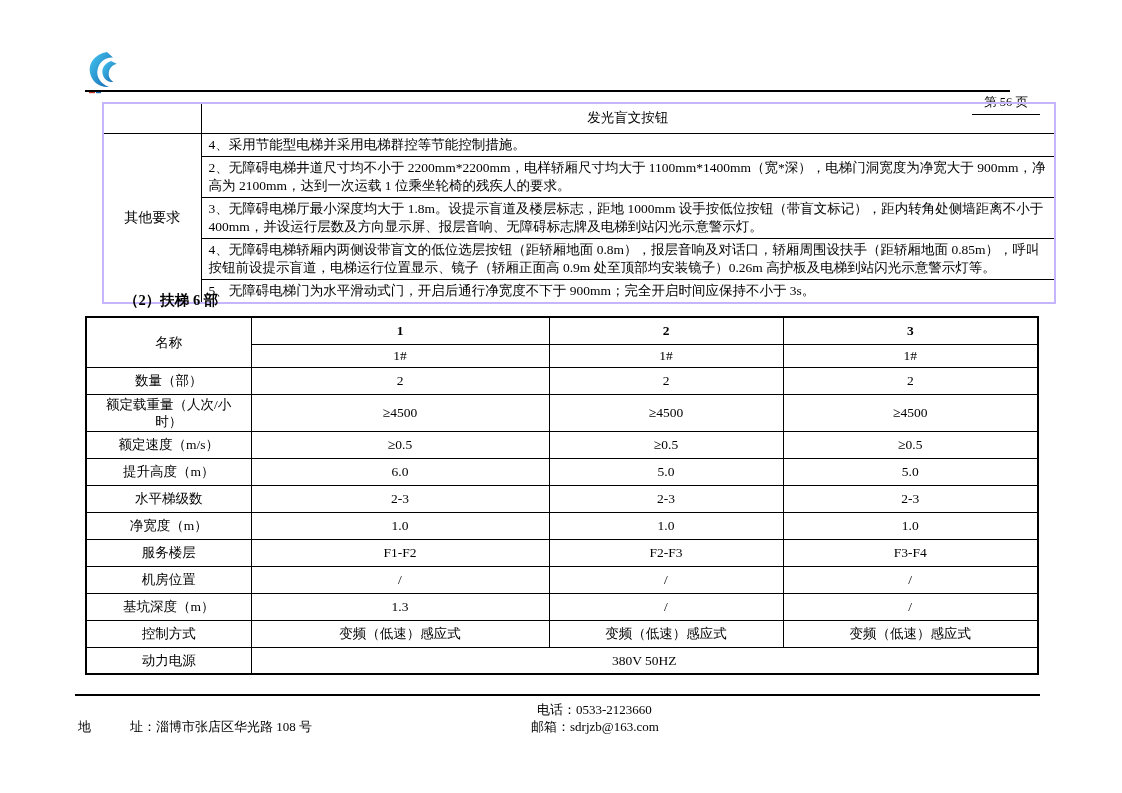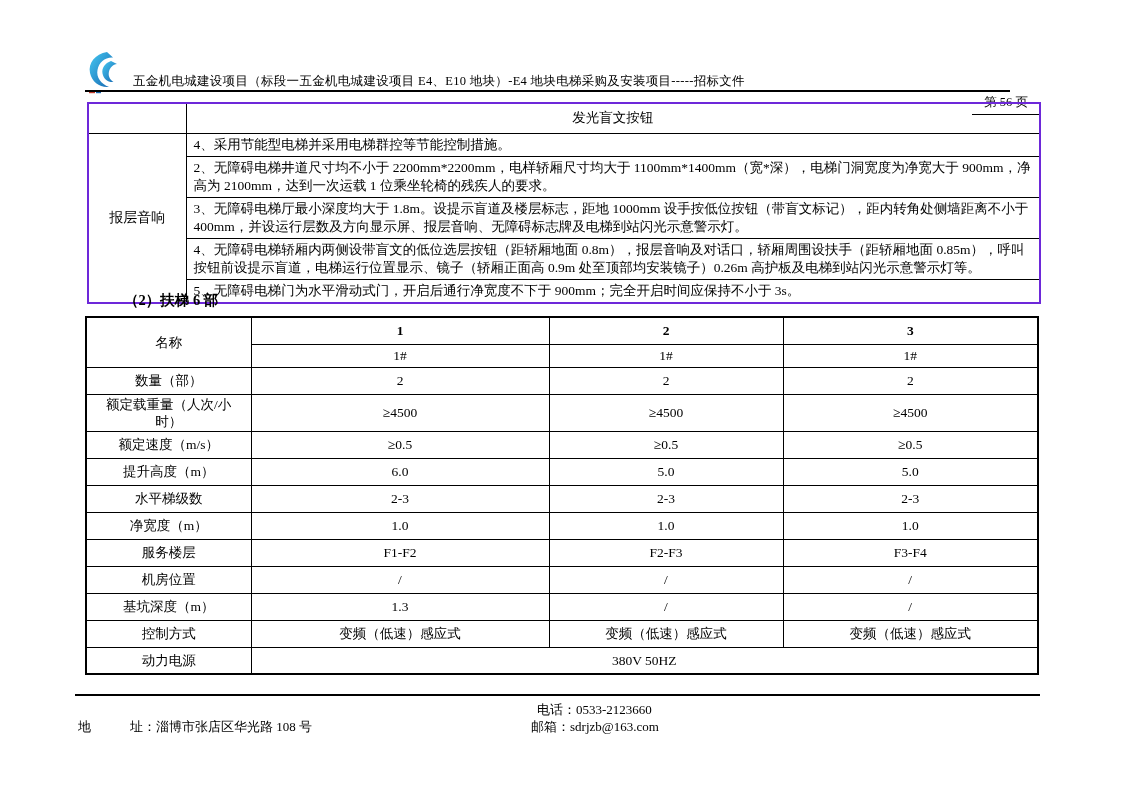--- a/index.html
+++ b/index.html
@@ -12,21 +12,21 @@
   
   .logo { position:absolute; left:86px; top:50px; width:42px; height:46px; }
   .doc-title { position:absolute; left:133px; top:73px; font-size:12.5px; letter-spacing:0.3px; white-space:nowrap; }
   .page-num { position:absolute; left:972px; top:52px; width:68px; text-align:center;
               font-size:12.5px; border-bottom:1px solid #000; padding-bottom:3px;margin-top:42px; }
   .header-rule { position:absolute; left:85px; top:90px; width:925px; height:1.5px; background:#000; }
 
   
   table { border-collapse:collapse; table-layout:fixed; }
   td { border:1px solid #000; font-size:13.5px; vertical-align:middle; overflow:hidden; }
-  .t1 { position:absolute; left:87px; top:102px; width:952px; border:2px solid #6d28d9; }
+  .t1 { position:absolute; left:102px; top:102px; width:952px; border:2px solid #c4b5fd; }
   .t1 td.hdr { height:30px; text-align:center; }
   .t1 td.rowlabel { text-align:center; font-size:14px; }
   .t1 td.item { text-align:left; padding:2px 7px; line-height:18px; }
   .t1 td.empty { height:30px; }
 
   .section-heading { position:absolute; left:124px; top:291px; font-size:14.5px; font-weight:bold; }
 
   .t2 { position:absolute; left:85px; top:316px; width:952px; border:2px solid #000; }
   .t2 td { text-align:center; height:27px; padding:1px 8px; line-height:17px; }
   .t2 tr.grp td { font-weight:bold; height:27px; font-size:13.5px; }
@@ -54,36 +54,35 @@
           <stop offset="0" stop-color="#45c8f1"></stop>
           <stop offset="1" stop-color="#1565b0"></stop>
         </linearGradient>
       </defs>
       <path d="M21 2 C9 4 2 13 4 23 C6 32 14 38 23 37 C15 34 10 27 11.5 20 C13 12 19 7 27 7.5 Z" fill="url(#lg)"></path>
       <path d="M25 11 C19 13 15.5 18 16.5 23.5 C17.5 29 22 32.5 27.5 32 C23.5 29.5 22 25.5 23 21.5 C24 17.5 27 14.5 31 14 Z" fill="url(#lg)"></path>
       <rect x="3" y="41" width="6" height="2.2" fill="#c03a2b"></rect>
       <rect x="10" y="41" width="5" height="2.2" fill="#1565b0"></rect>
     </svg>
   </div>
-  <div class="doc-title">五金机电城建设项目（标段一五金机电城建设项目 E4、E10 地块）-E4 地块电梯采购及安装项目-----招标文件</div>
   <div class="page-num">第 56 页</div>
   <div class="header-rule"></div>
 
   <table class="t1">
     <colgroup>
         <col style="width:98px">
         <col style="width:854px">
       </colgroup>
     <tbody>
         <tr>
       <td class="empty"></td>
       <td class="hdr">发光盲文按钮</td>
     </tr>
     <tr>
-      <td class="rowlabel" rowspan="5">报层音响</td>
+      <td class="rowlabel" rowspan="5">其他要求</td>
       <td class="item">4、采用节能型电梯并采用电梯群控等节能控制措施。</td>
     </tr>
     <tr>
       <td class="item">2、无障碍电梯井道尺寸均不小于 2200mm*2200mm，电样轿厢尺寸均大于 1100mm*1400mm（宽*深），电梯门洞宽度为净宽大于 900mm，净高为 2100mm，达到一次运载 1 位乘坐轮椅的残疾人的要求。</td>
     </tr>
     <tr>
       <td class="item">3、无障碍电梯厅最小深度均大于 1.8m。设提示盲道及楼层标志，距地 1000mm 设手按低位按钮（带盲文标记），距内转角处侧墙距离不小于 400mm，并设运行层数及方向显示屏、报层音响、无障碍标志牌及电梯到站闪光示意警示灯。</td>
     </tr>
     <tr>
       <td class="item">4、无障碍电梯轿厢内两侧设带盲文的低位选层按钮（距轿厢地面 0.8m），报层音响及对话口，轿厢周围设扶手（距轿厢地面 0.85m），呼叫按钮前设提示盲道，电梯运行位置显示、镜子（轿厢正面高 0.9m 处至顶部均安装镜子）0.26m 高护板及电梯到站闪光示意警示灯等。</td>

